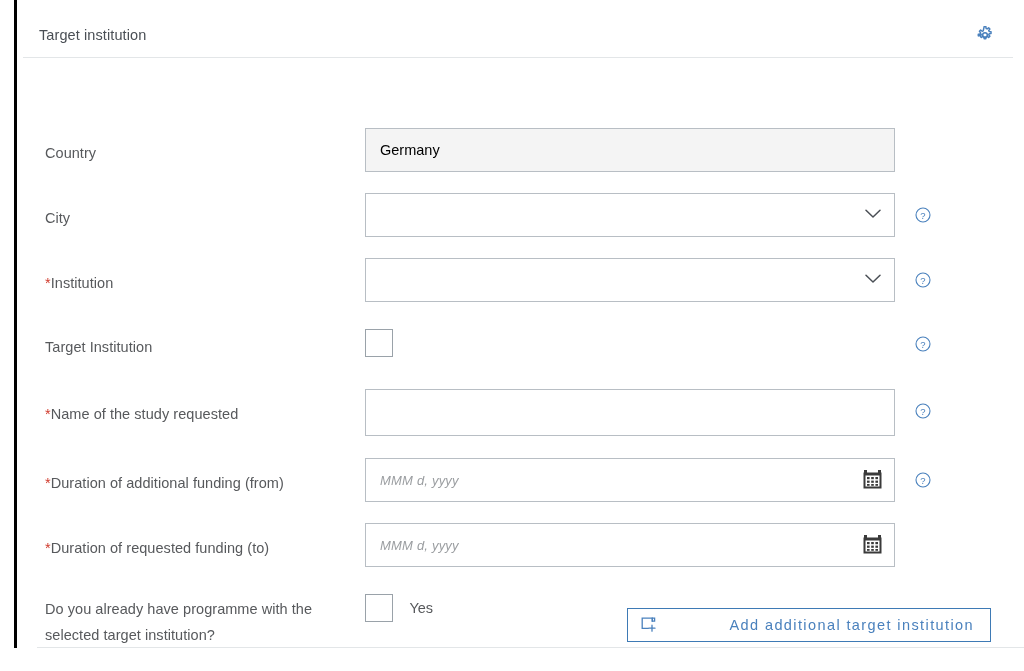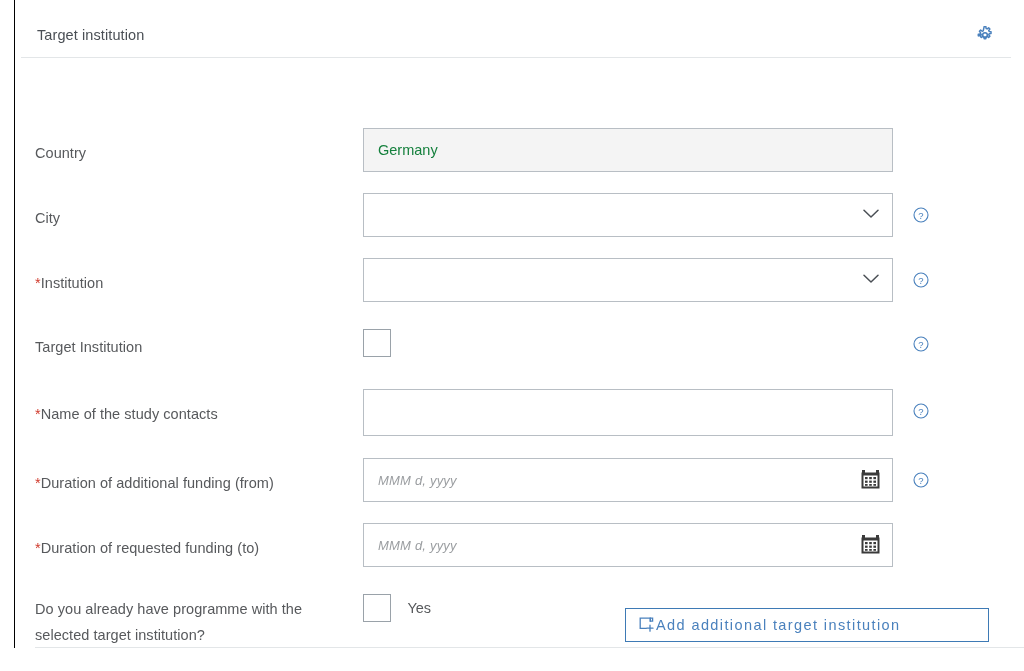--- a/index.html
+++ b/index.html
@@ -24,21 +24,21 @@
   }
 
   
   .card {
     position: absolute;
     left: 14px;
     top: 0px;
     width: 996px;
     height: 648px;
     background: #ffffff;
-    border-left: 1px solid #000000;
+    border-left: 3px solid #000000;
     box-sizing: border-box;
     text-decoration: underline;
   }
 
   
   .card-header {
     position: relative;
     height: 58px;
     box-sizing: border-box;
   }
@@ -74,21 +74,21 @@
     position: relative;
   }
   .row {
     position: absolute;
     left: 0;
     width: 996px;
     height: auto;
   }
   .row-label {
     position: absolute;
-    left: 20px;
+    left: 28px;
     top: 0;
     width: 320px;
     font-size: 14.5px;
     color: #57595c;
     line-height: 22px;
     letter-spacing: .05px;
   }
   .req {
     color: #d0392b;
     font-size: 14.5px;
@@ -110,21 +110,21 @@
     font-size: 14.5px;
     color: #c2410c;
     padding: 0 14px;
     outline: none;
     border-radius: 0;
     display: block;
   }
   .txt-input.readonly {
     background: #f4f4f4;
     border-color: #b8bec4;
-    color: #15803d;
+    color: #000000;
   }
   .txt-input.tall {
     height: 47px;
   }
   .txt-input::placeholder {
     color: #9b9ea1;
     font-style: italic;
     font-size: 13px;
     letter-spacing: .2px;
   }
@@ -212,21 +212,21 @@
   }
   .add-btn-icon {
     width: 17px;
     height: 17px;
     margin-left: 13px;
     line-height: 0;
     flex: 0 0 auto;
   }
   .add-btn-text {
     flex: 1 1 auto;
-    text-align: left;
+    text-align: right;
     color: #4a81bd;
     font-size: 14.5px;
     letter-spacing: 1.4px;
     font-family: "Liberation Sans", sans-serif;
     padding-right: 16px;
   }
 
   .footer-rule {
     position: absolute;
     left: 20px;
@@ -320,21 +320,21 @@
         <span class="help" style="top:0px;">
           <svg width="16" height="16" viewBox="0 0 16 16" xmlns="http://www.w3.org/2000/svg">
             <circle cx="8" cy="8" r="7" fill="none" stroke="#4a81bd" stroke-width="1.1"></circle>
             <text x="8" y="11.6" font-family="Liberation Sans, sans-serif" font-size="9.5" fill="#4a81bd" text-anchor="middle">?</text>
           </svg>
         </span>
       </div>
 
       <div class="row" style="top:345px;">
         <div class="row-label">
-          <span class="req">*</span><span>Name of the study contacts</span>
+          <span class="req">*</span><span>Name of the study requested</span>
         </div>
         <div class="field" style="top:-14px;">
           <input class="txt-input tall" type="text" value="" style="">
         </div>
         <span class="help" style="top:0px;">
           <svg width="16" height="16" viewBox="0 0 16 16" xmlns="http://www.w3.org/2000/svg">
             <circle cx="8" cy="8" r="7" fill="none" stroke="#4a81bd" stroke-width="1.1"></circle>
             <text x="8" y="11.6" font-family="Liberation Sans, sans-serif" font-size="9.5" fill="#4a81bd" text-anchor="middle">?</text>
           </svg>
         </span>

